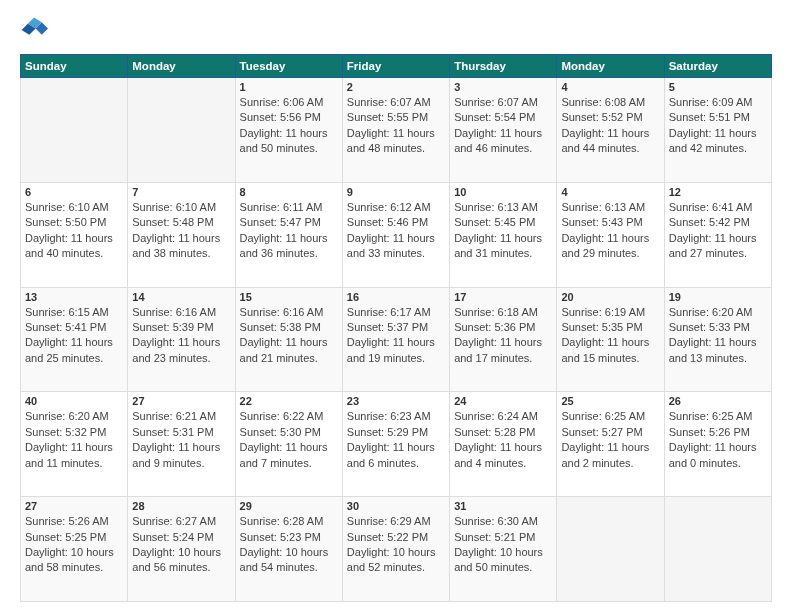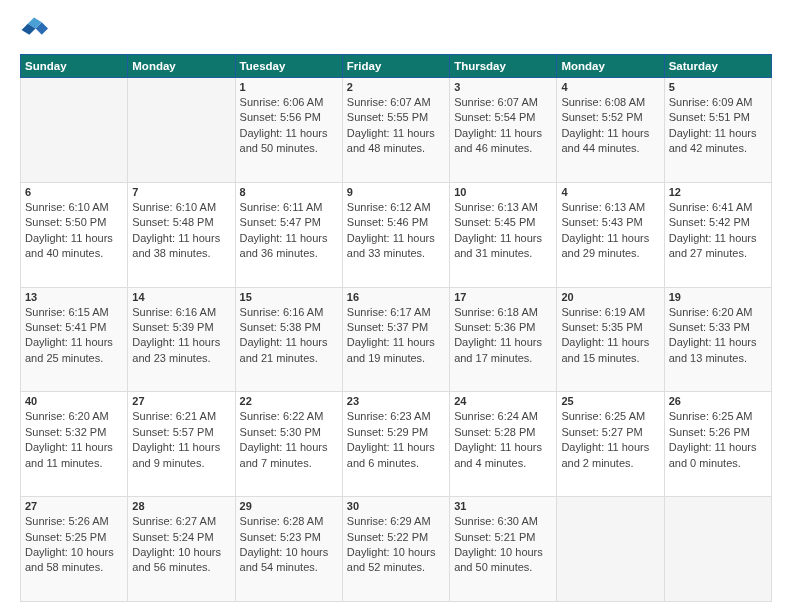--- a/index.html
+++ b/index.html
@@ -270,21 +270,21 @@
         <tr>
           <td>
             <span class="day-num">40</span>
             <div class="day-info">Sunrise: 6:20 AM
 Sunset: 5:32 PM
 Daylight: 11 hours and 11 minutes.</div>
           </td>
           <td>
             <span class="day-num">27</span>
             <div class="day-info">Sunrise: 6:21 AM
-Sunset: 5:57 PM
+Sunset: 5:31 PM
 Daylight: 11 hours and 9 minutes.</div>
           </td>
           <td>
             <span class="day-num">22</span>
             <div class="day-info">Sunrise: 6:22 AM
 Sunset: 5:30 PM
 Daylight: 11 hours and 7 minutes.</div>
           </td>
           <td>
             <span class="day-num">23</span>

